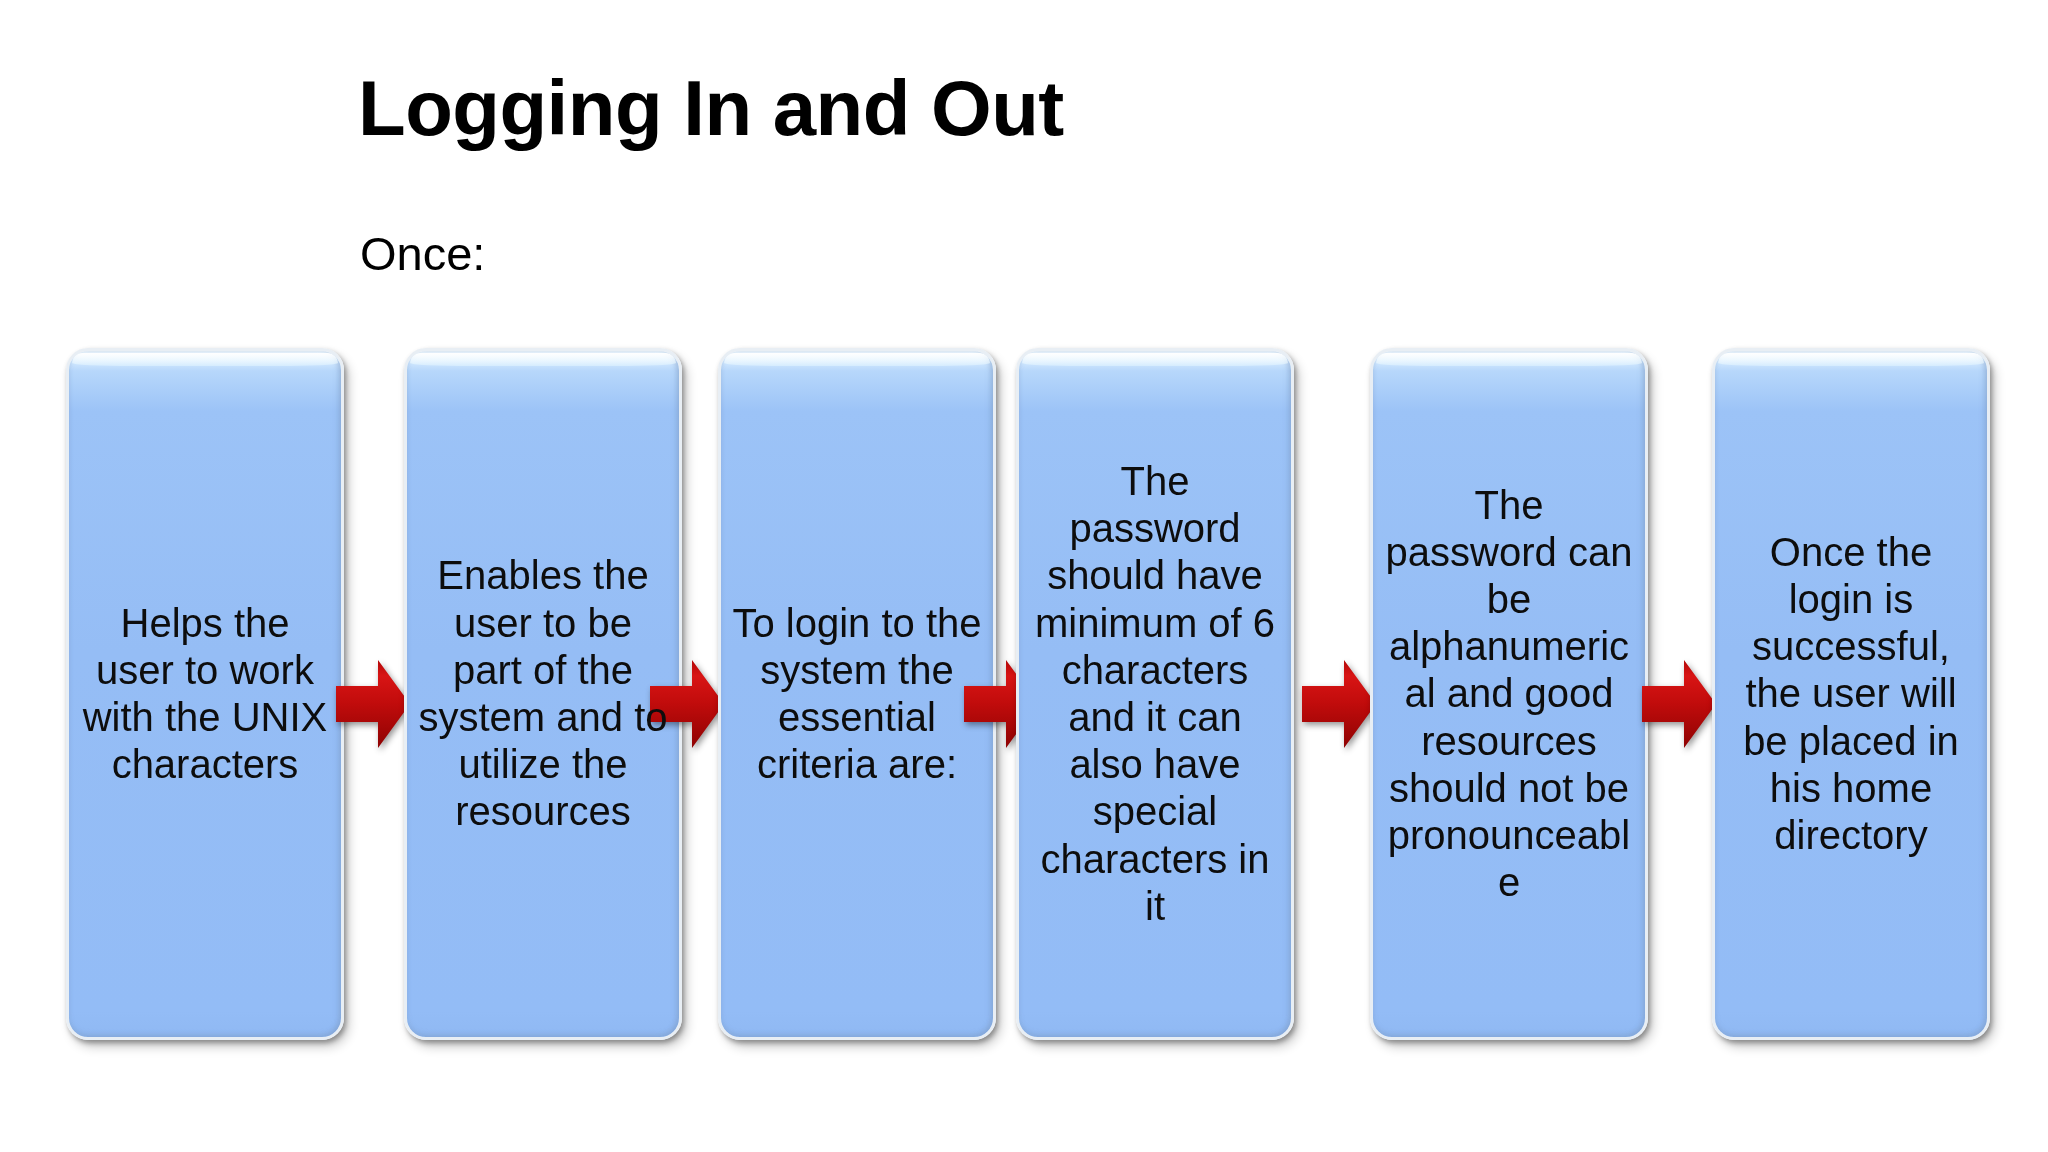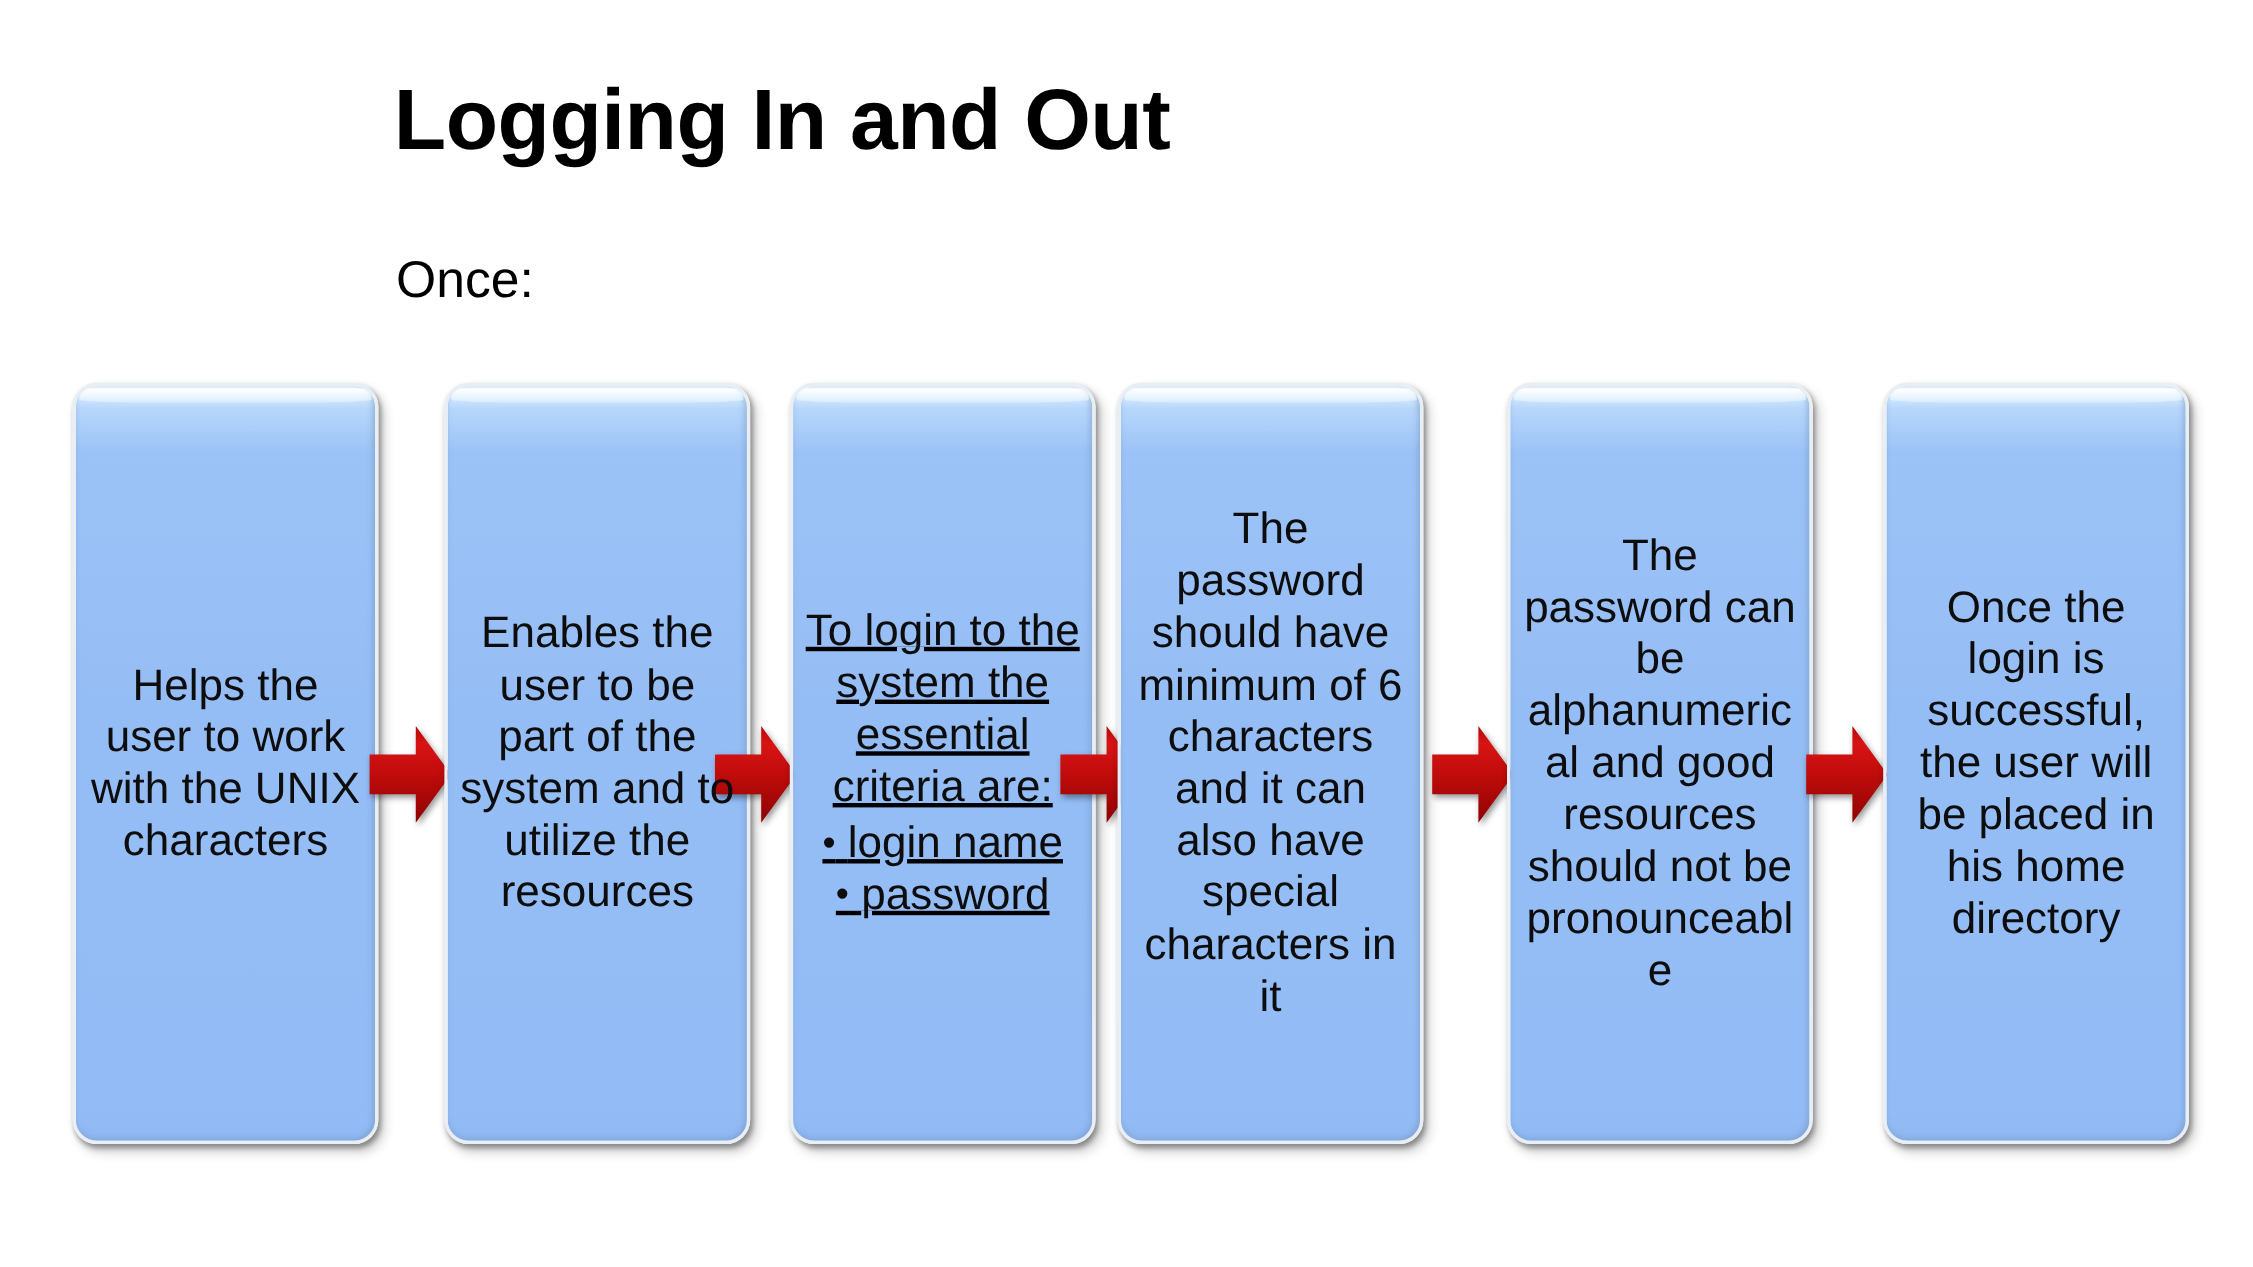--- a/index.html
+++ b/index.html
@@ -119,21 +119,21 @@
     line-height: 1.18;
   }
   .node-text .bullets li .dot {
     font-size: 34px;
     vertical-align: 2px;
   }
 
   
   #node-0 { left: 66px;   }
   #node-1 { left: 404px;  }
-  #node-2 { left: 718px; text-decoration: underline;  }
+  #node-2 { left: 718px;  }
   #node-3 { left: 1016px; }
   #node-4 { left: 1370px; }
   #node-5 { left: 1712px; justify-content: center; }
 
   
   .arrow {
     position: absolute;
     top: 308px;
     width: 78px;
     height: 96px;
@@ -192,26 +192,20 @@
             <stop offset="100%" stop-color="#8E0202"></stop>
           </linearGradient>
         </defs>
         <path d="M2,30 L44,30 L44,4 L76,48 L44,92 L44,66 L2,66 Z" fill="url(#agrad1)"></path>
       </svg>
     </div>
 
     <div class="node" id="node-2">
       <div class="node-text">
         <span>To login to the system the essential criteria are:</span>
-        <ul class="bullets">
-          <li><span class="dot">•</span>
-            <span>login name</span></li>
-          <li><span class="dot">•</span>
-            <span>password</span></li>
-        </ul>
       </div>
     </div>
 
     <div class="arrow" id="arrow-2">
       <svg viewBox="0 0 78 96" width="78" height="96" aria-hidden="true">
         <defs>
           <linearGradient id="agrad2" x1="0" y1="0" x2="0" y2="1">
             <stop offset="0%" stop-color="#B30707"></stop>
             <stop offset="18%" stop-color="#D81414"></stop>
             <stop offset="48%" stop-color="#C20C0C"></stop>

